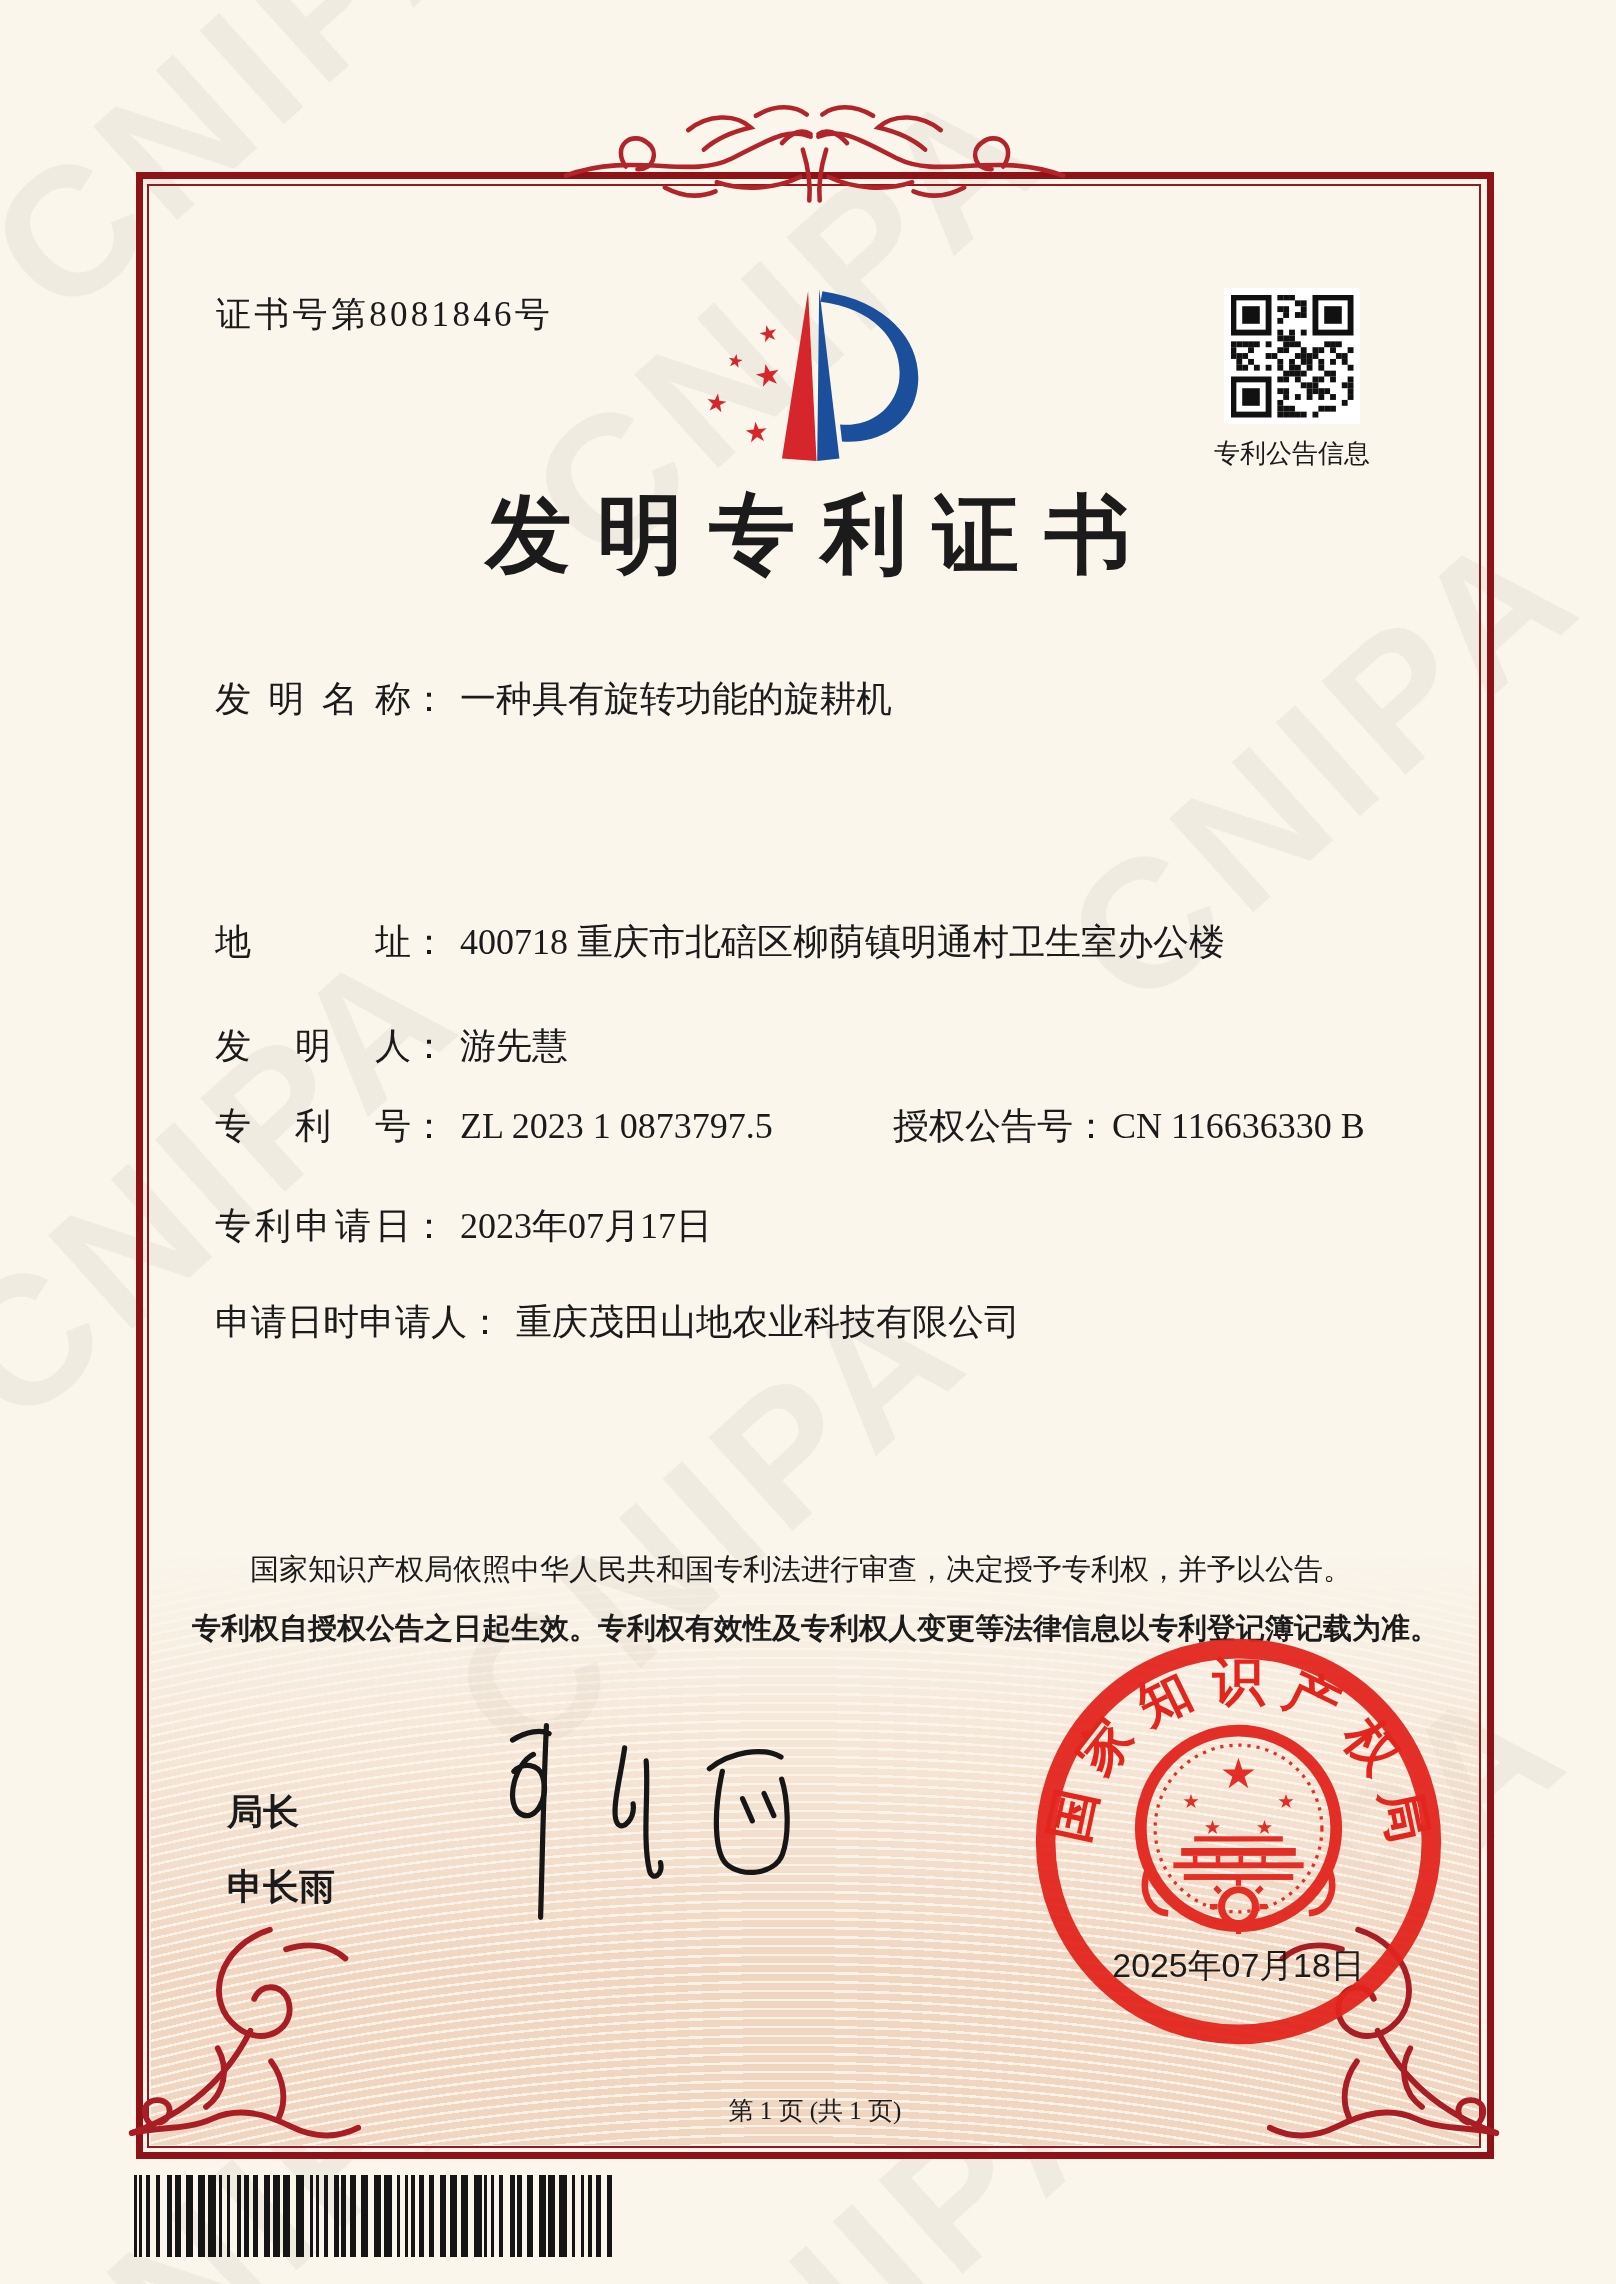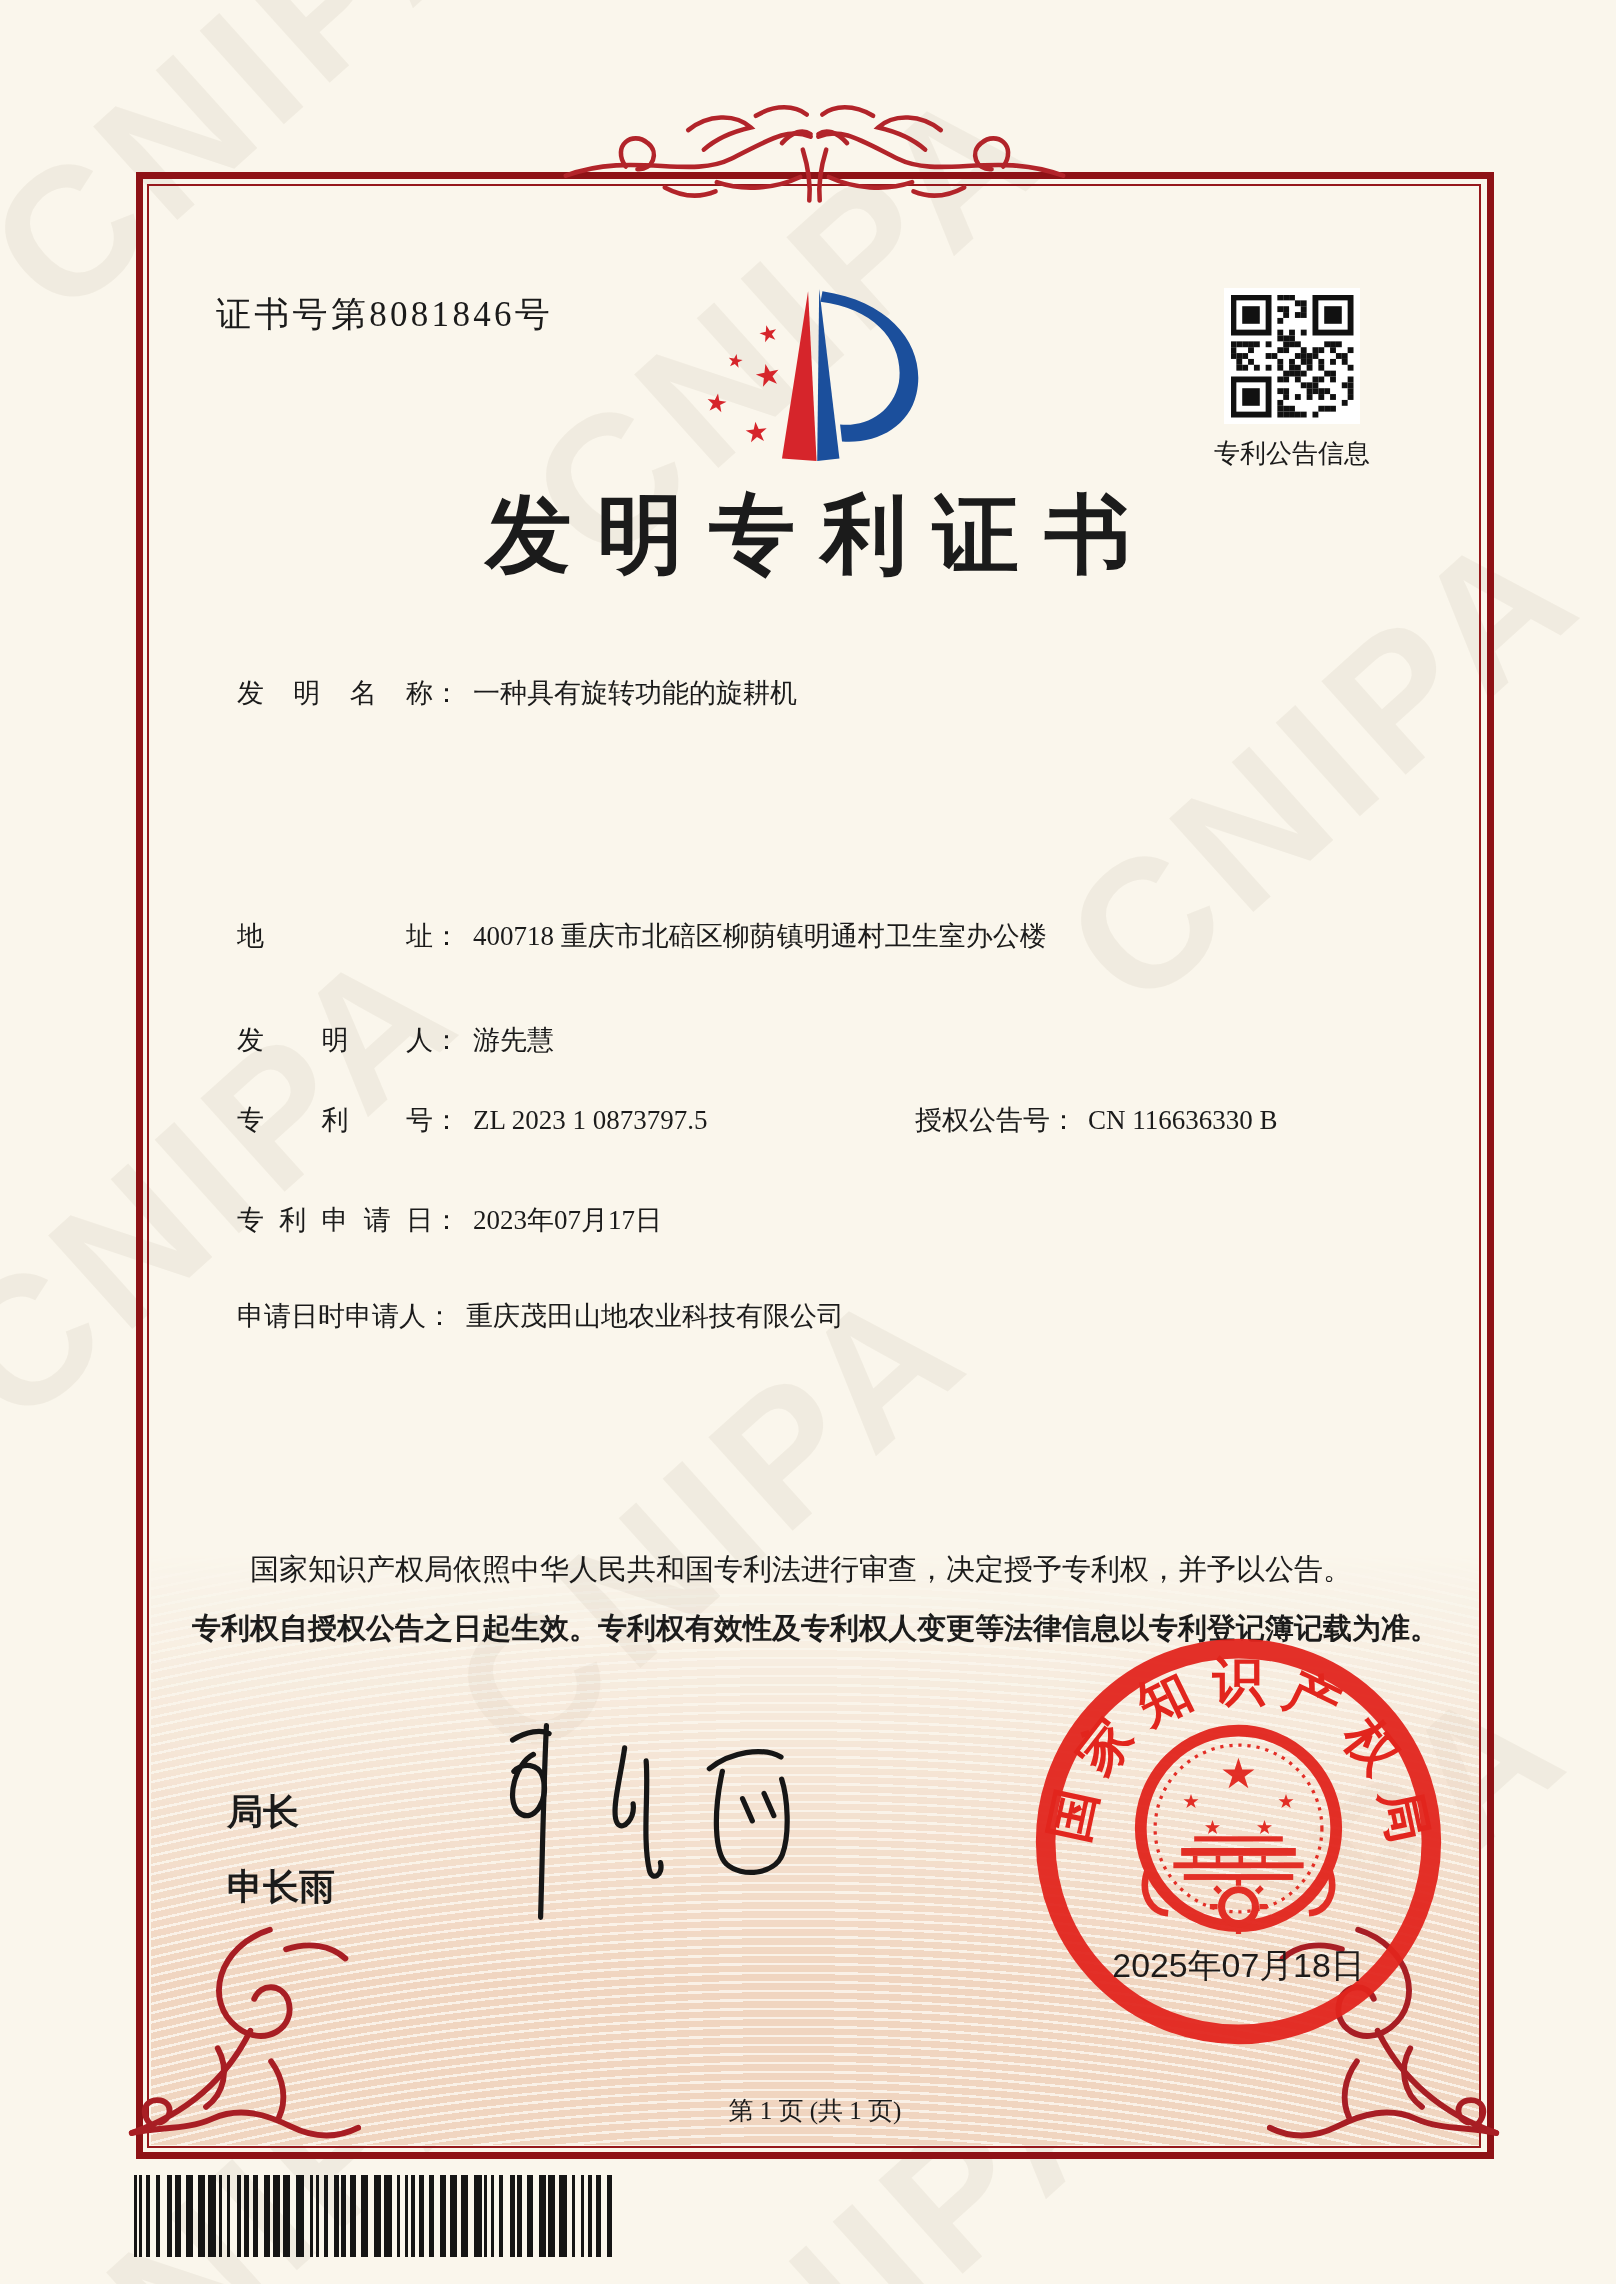--- a/index.html
+++ b/index.html
@@ -28,25 +28,25 @@
   }
   .orn{position:absolute;z-index:4;pointer-events:none;}
   
   .cert-no{position:absolute;left:216px;top:291px;font-size:35px;letter-spacing:3.3px;z-index:5;}
   .logo{position:absolute;left:701px;top:273px;width:222px;height:196px;z-index:5;}
   .qr{position:absolute;left:1224px;top:288px;width:123px;height:123px;background:#fff;padding:6.5px;z-index:5;}
   .qr-caption{position:absolute;left:1204px;top:436px;width:176px;text-align:center;font-size:26px;z-index:5;}
   .title{position:absolute;left:0;top:477px;width:1616px;text-align:center;
     font-size:86px;font-weight:bold;letter-spacing:.30em;text-indent:.30em;z-index:5;}
   
-  .row{position:absolute;left:237px;width:1206px;font-size:27px;white-space:nowrap;z-index:5;}
+  .row{position:absolute;left:215px;width:1206px;font-size:36px;white-space:nowrap;z-index:5;}
   .lbl{display:inline-block;width:196px;text-align:justify;text-align-last:justify;}
   .val{margin-left:13px;}
   .pair-right{position:absolute;left:678px;top:0;}
-  .pair-right .val{margin-left:11px;}
+  .pair-right .val{margin-left:3px;}
   
   .body-par{position:absolute;left:192px;top:1540px;width:1252px;font-size:29px;
     line-height:2.05;z-index:5;}
   .body-par .l1{text-indent:2em;white-space:nowrap;}
   .body-par .l2{white-space:nowrap;font-weight:bold;}
   
   .sig-title{position:absolute;left:227px;top:1788px;font-size:36px;font-weight:bold;z-index:5;
     font-family:"Liberation Sans","DejaVu Sans",sans-serif;}
   .sig-name{position:absolute;left:227px;top:1863px;font-size:36px;font-weight:bold;z-index:5;
     font-family:"Liberation Sans","DejaVu Sans",sans-serif;}

